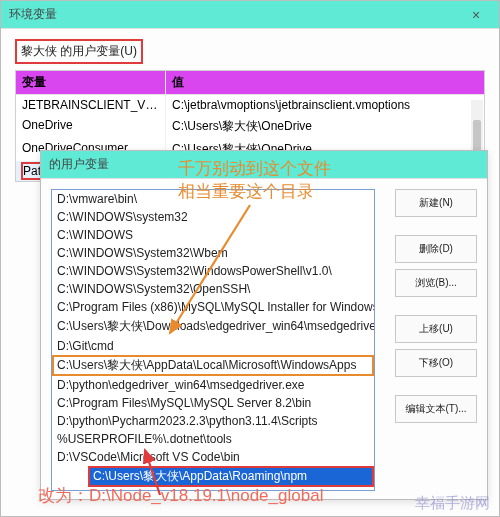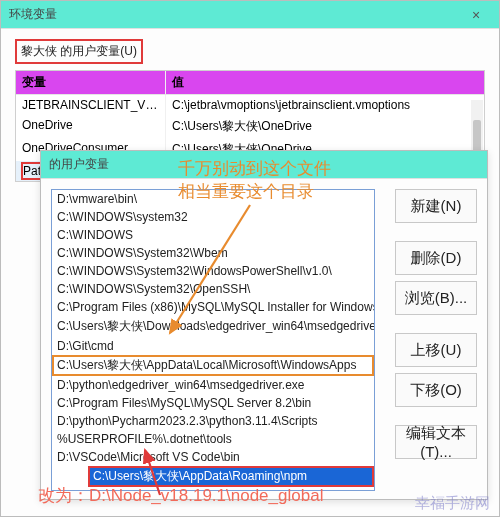--- a/index.html
+++ b/index.html
@@ -86,22 +86,22 @@
   }
   .path-list .item.hl-orange {
     outline: 2px solid #e88b2e; outline-offset: -2px;
   }
   .path-list .item.hl-red-sel {
     background: #1a66d6; color: #fff;
     outline: 2px solid #e03a3a; outline-offset: -2px; margin-left: 36px;
   }
   .btn-col { width: 82px; display: flex; flex-direction: column; gap: 6px; }
   .btn {
-    height: 34px; border: 1px solid #c8c8c8; background: #fafafa;
-    font-size: 15px; cursor: pointer; color: #222;
+    height: 28px; border: 1px solid #c8c8c8; background: #fafafa;
+    font-size: 10px; cursor: pointer; color: #222;
     display: flex; align-items: center; justify-content: center;
   }
   .gap { height: 6px; }
 
   .annot-box {
     position: absolute;
     color: #e88b2e;
     font-size: 17px;
     font-weight: 500;
     line-height: 1.35;

